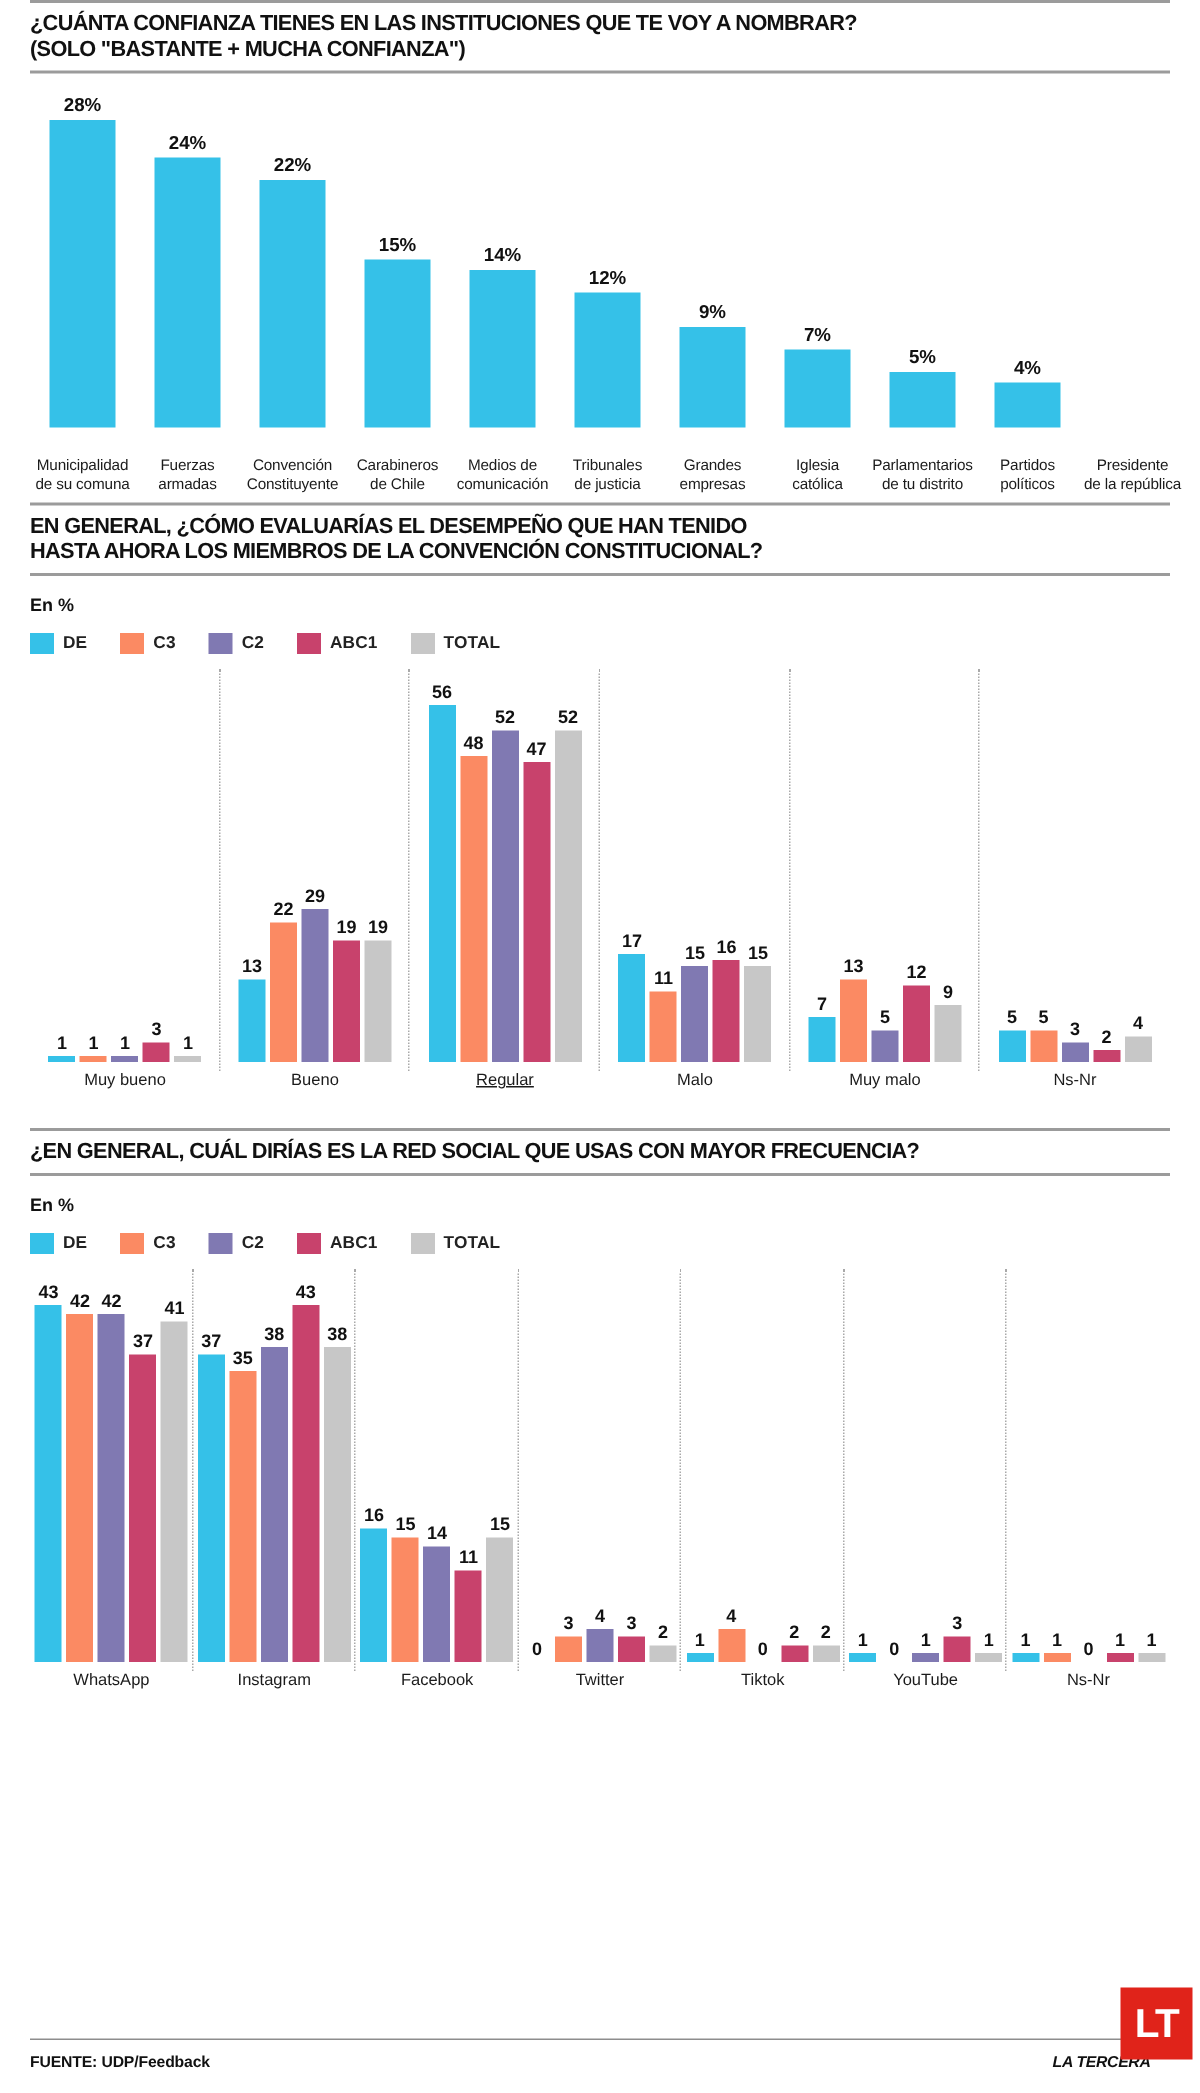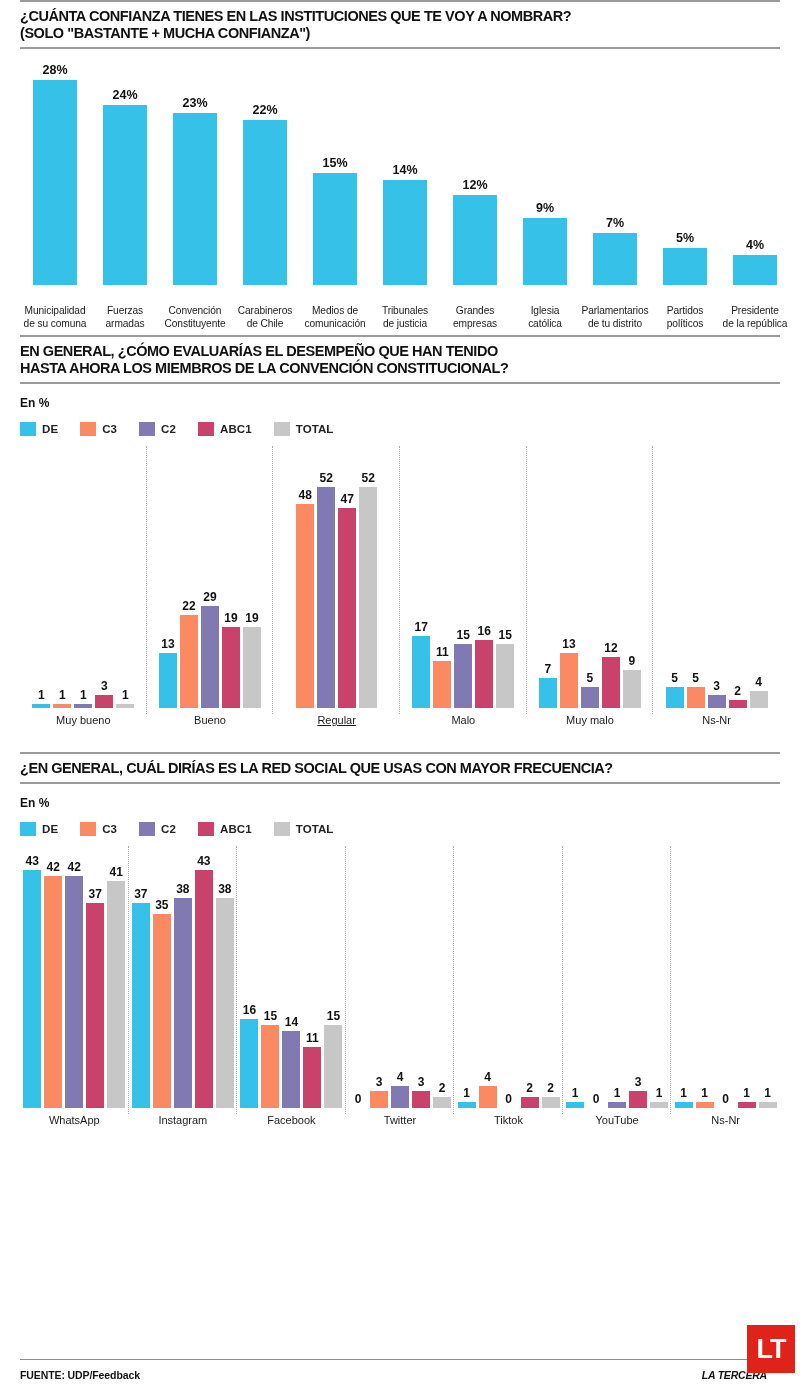--- a/index.html
+++ b/index.html
@@ -88,24 +88,20 @@
       <div class="c1-cols" id="c1-cols">
           <div class="c1-col">
             <div class="c1-val">28%</div>
             <div class="c1-bar" style="height: 210px; background: rgb(53, 193, 232);"></div>
           </div>
           <div class="c1-col">
             <div class="c1-val">24%</div>
             <div class="c1-bar" style="height: 180px; background: rgb(53, 193, 232);"></div>
           </div>
           <div class="c1-col">
-            <div class="c1-val">23%</div>
-            <div class="c1-bar" style="height: 172.5px; background: rgb(53, 193, 232);"></div>
-          </div>
-          <div class="c1-col">
             <div class="c1-val">22%</div>
             <div class="c1-bar" style="height: 165px; background: rgb(53, 193, 232);"></div>
           </div>
           <div class="c1-col">
             <div class="c1-val">15%</div>
             <div class="c1-bar" style="height: 112.5px; background: rgb(53, 193, 232);"></div>
           </div>
           <div class="c1-col">
             <div class="c1-val">14%</div>
             <div class="c1-bar" style="height: 105px; background: rgb(53, 193, 232);"></div>
@@ -221,20 +217,24 @@
               <div class="g-bar" style="height: 80.75px; background: rgb(200, 66, 108);"></div>
             </div>
             <div class="g-bar-wrap">
               <div class="g-val">19</div>
               <div class="g-bar" style="height: 80.75px; background: rgb(199, 199, 199);"></div>
             </div>
             <div class="g-sep"></div>
           </div>
           <div class="g-group" style="flex: 0 0 126.667px; height: 100%;">
             <div class="g-bar-wrap">
+              <div class="g-val">56</div>
+              <div class="g-bar" style="height: 238px; background: rgb(53, 193, 232);"></div>
+            </div>
+            <div class="g-bar-wrap">
               <div class="g-val">48</div>
               <div class="g-bar" style="height: 204px; background: rgb(251, 138, 99);"></div>
             </div>
             <div class="g-bar-wrap">
               <div class="g-val">52</div>
               <div class="g-bar" style="height: 221px; background: rgb(128, 121, 178);"></div>
             </div>
             <div class="g-bar-wrap">
               <div class="g-val">47</div>
               <div class="g-bar" style="height: 199.75px; background: rgb(200, 66, 108);"></div>

